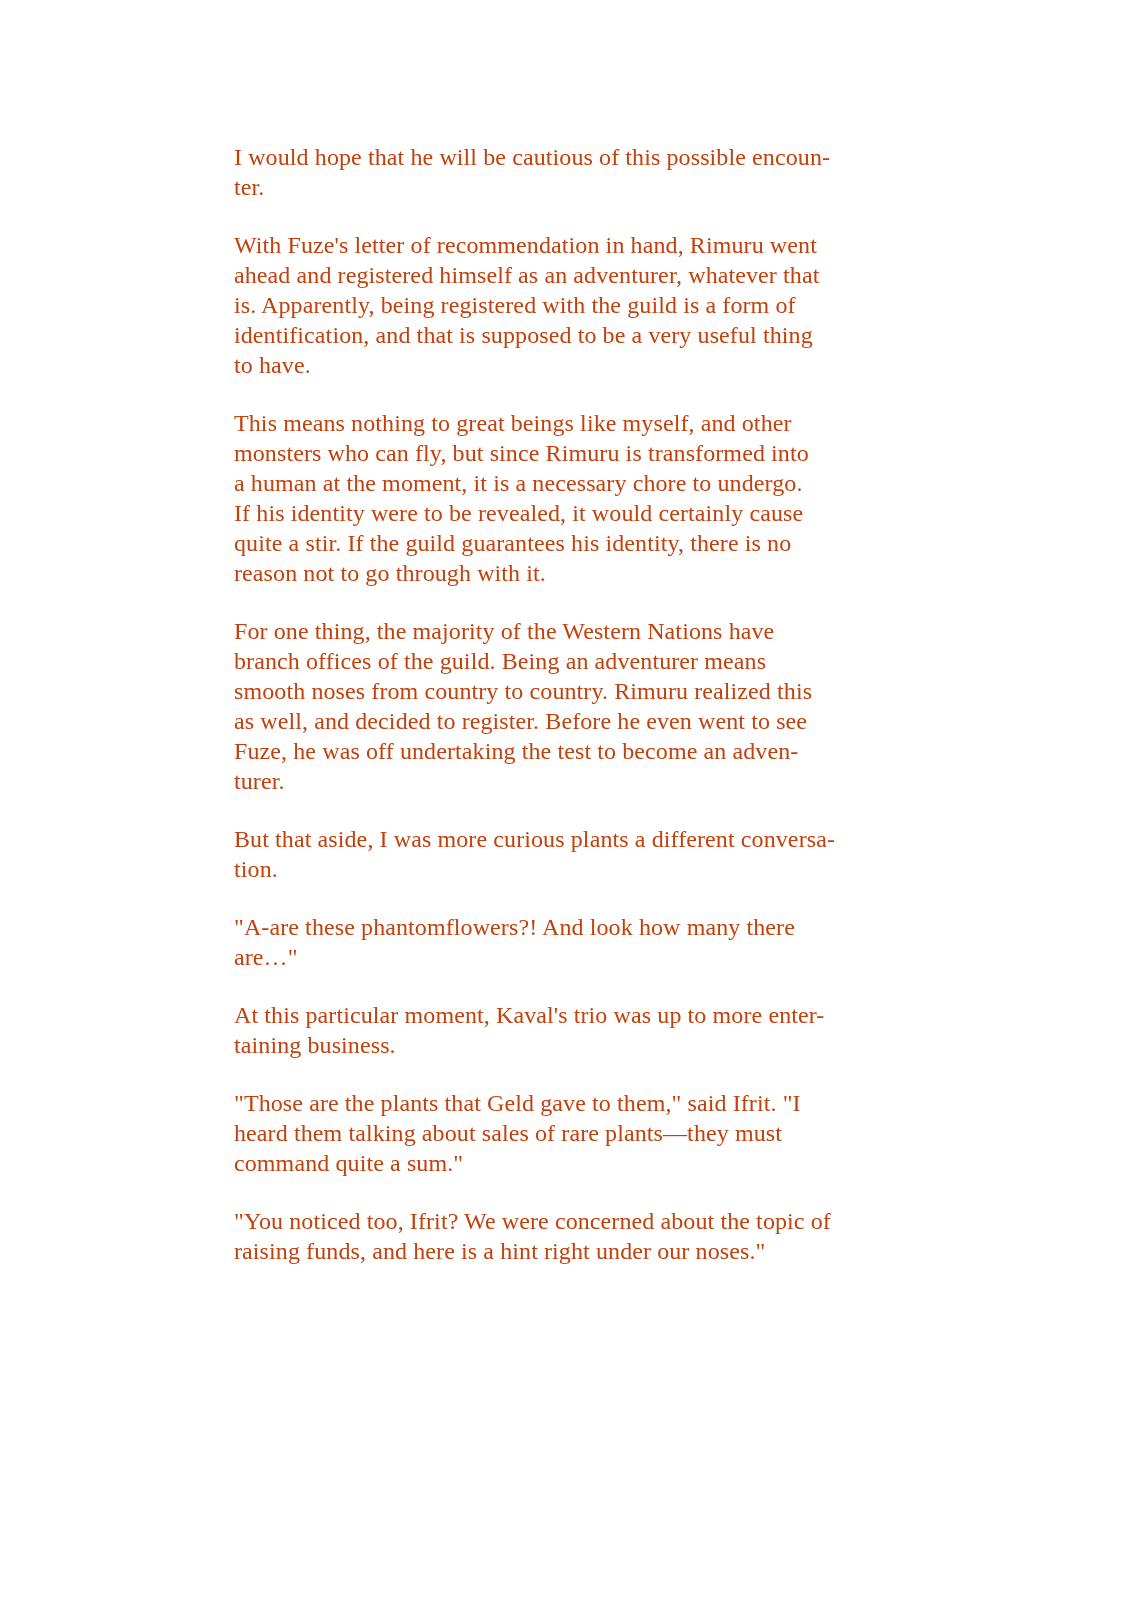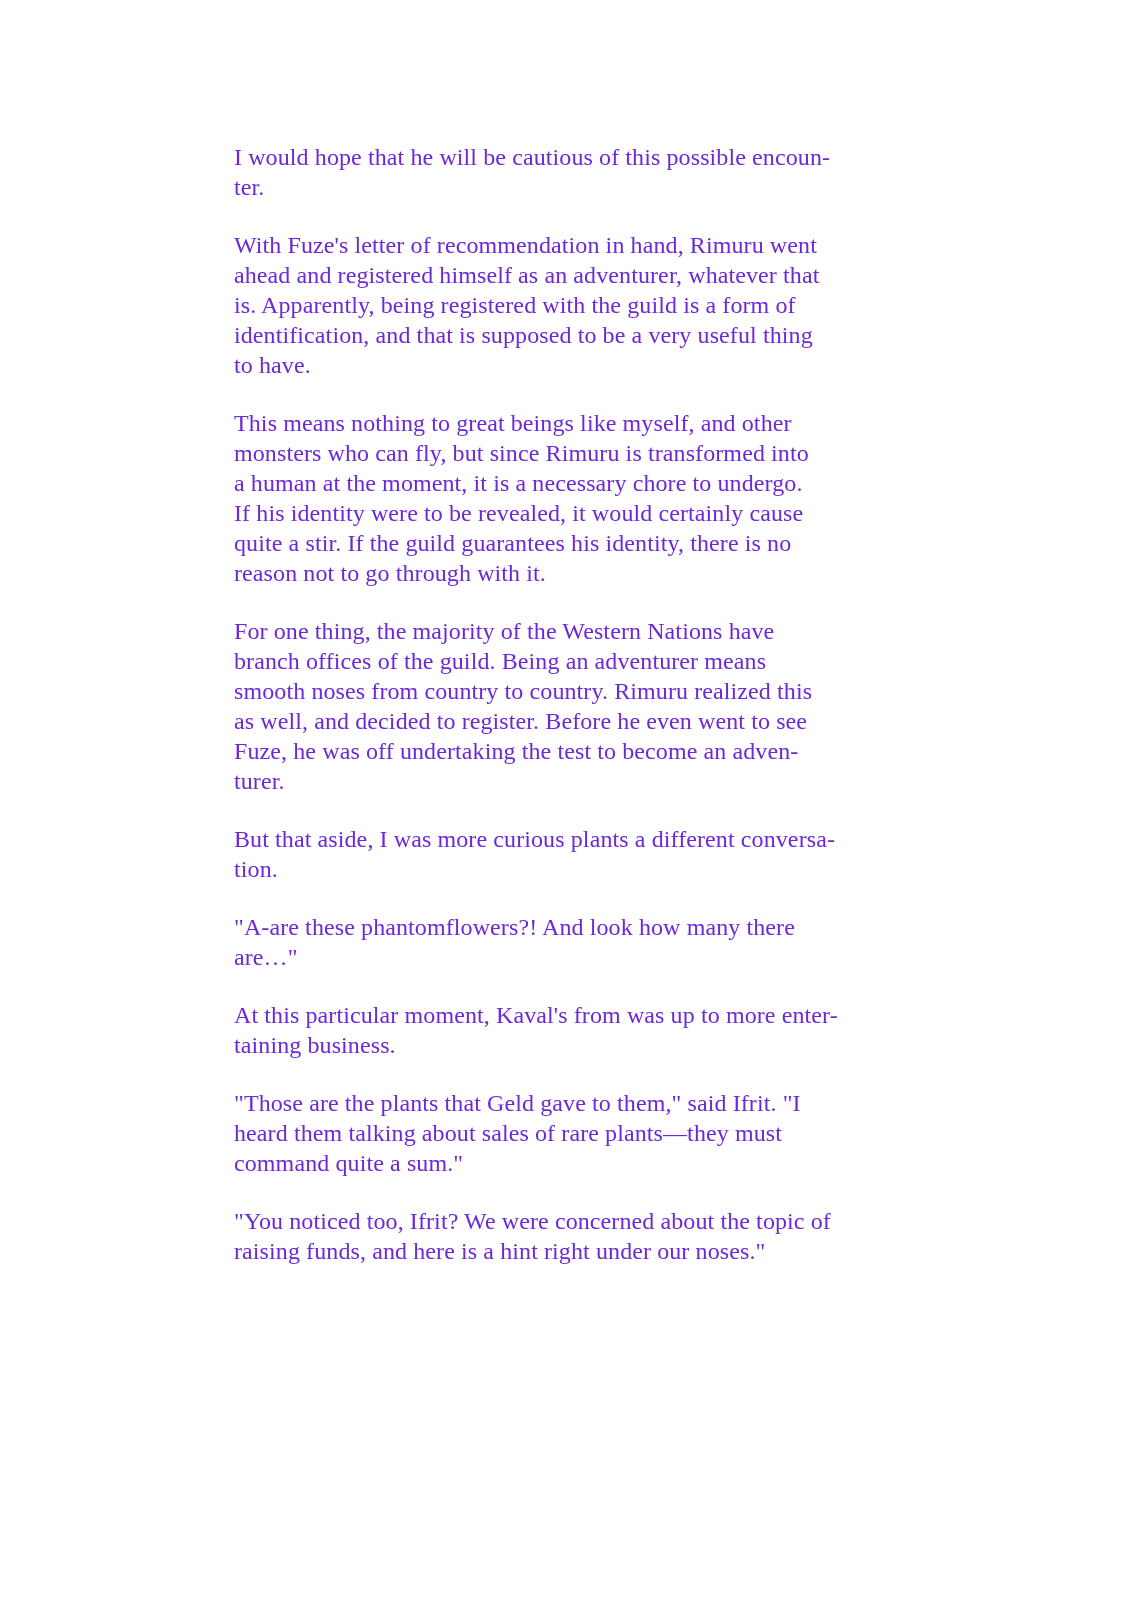--- a/index.html
+++ b/index.html
@@ -18,21 +18,21 @@
   .text-block {
     position: absolute;
     left: 234px;
     top: 142px;
     width: 672px;
   }
   .para {
     margin: 0 0 28px 0;
     font-size: 24px;
     line-height: 30px;
-    color: #6d28d9;
+    color: #c2410c;
     white-space: pre-line;
     text-align: left;
     letter-spacing: 0.1px;
   }
 </style>
 </head>
 <body>
 
 <div class="page">
   <div class="text-block">
@@ -52,21 +52,21 @@
     <p class="para">For one thing, the majority of the Western Nations have
 branch offices of the guild. Being an adventurer means
 smooth noses from country to country. Rimuru realized this
 as well, and decided to register. Before he even went to see
 Fuze, he was off undertaking the test to become an adven-
 turer.</p>
     <p class="para">But that aside, I was more curious plants a different conversa-
 tion.</p>
     <p class="para">"A-are these phantomflowers?! And look how many there
 are…"</p>
-    <p class="para">At this particular moment, Kaval's from was up to more enter-
+    <p class="para">At this particular moment, Kaval's trio was up to more enter-
 taining business.</p>
     <p class="para">"Those are the plants that Geld gave to them," said Ifrit. "I
 heard them talking about sales of rare plants—they must
 command quite a sum."</p>
     <p class="para">"You noticed too, Ifrit? We were concerned about the topic of
 raising funds, and here is a hint right under our noses."</p>
   </div>
 </div>
 
 </body></html>

